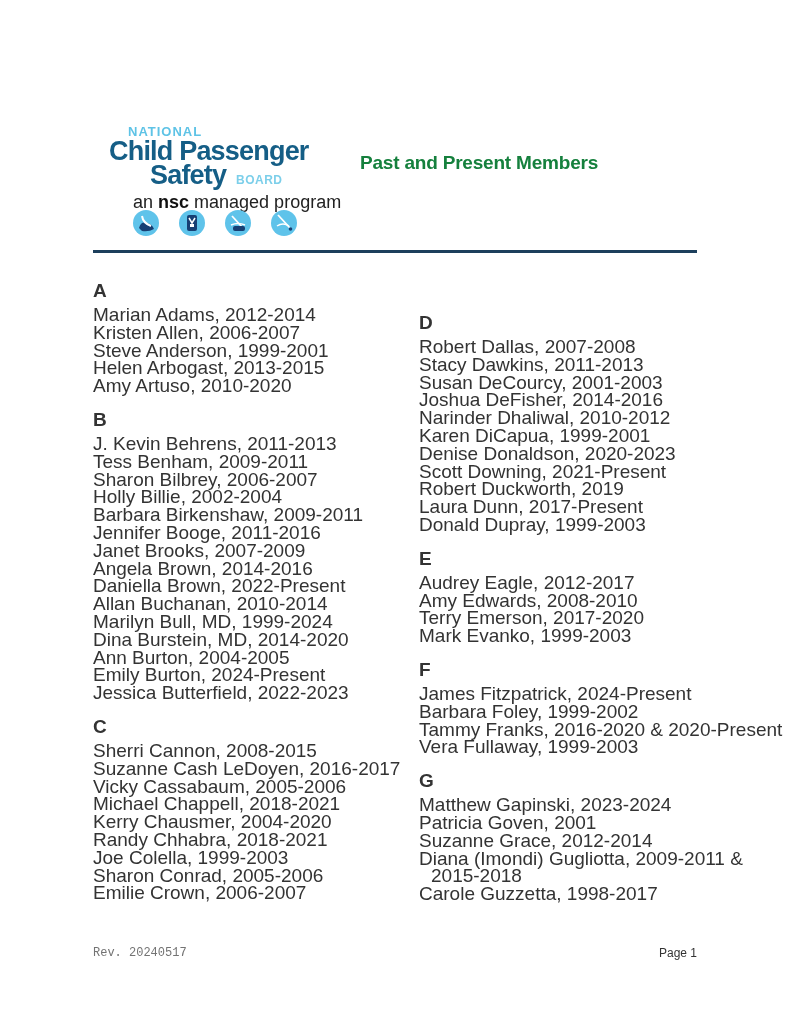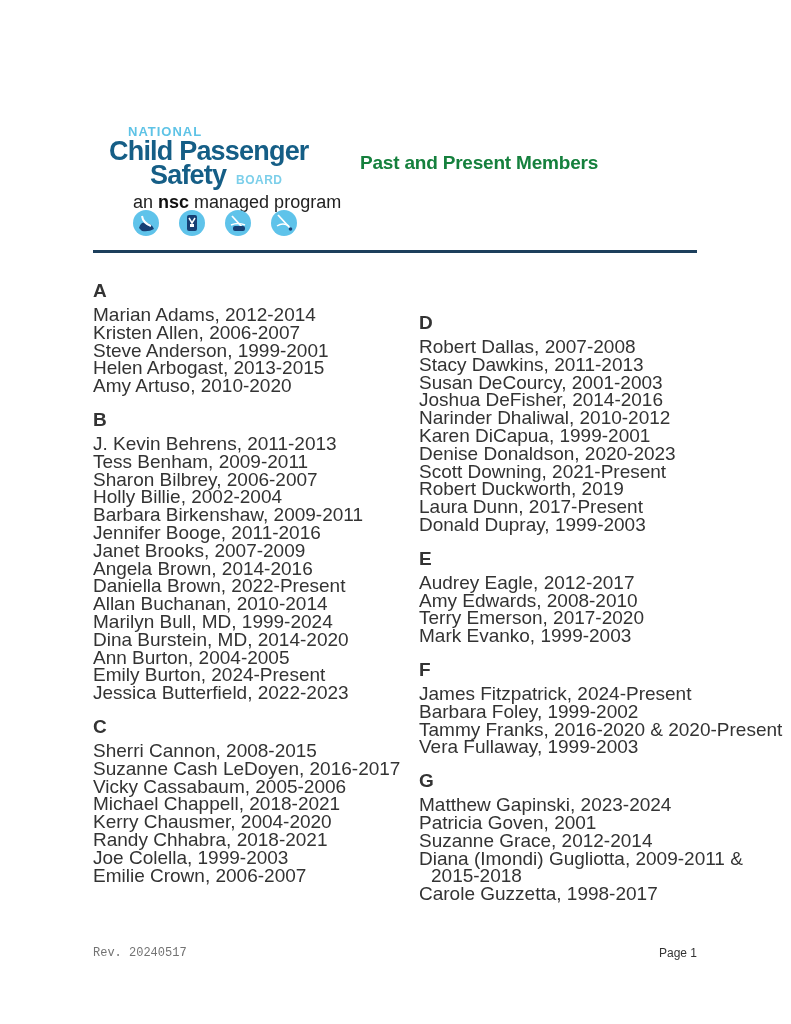--- a/index.html
+++ b/index.html
@@ -115,20 +115,21 @@
 
   <div class="section">
     <div class="letter">C</div>
     <div class="entry">Sherri Cannon, 2008-2015</div>
     <div class="entry">Suzanne Cash LeDoyen, 2016-2017</div>
     <div class="entry">Vicky Cassabaum, 2005-2006</div>
     <div class="entry">Michael Chappell, 2018-2021</div>
     <div class="entry">Kerry Chausmer, 2004-2020</div>
     <div class="entry">Randy Chhabra, 2018-2021</div>
     <div class="entry">Joe Colella, 1999-2003</div>
+    <div class="entry">Sharon Conrad, 2005-2006</div>
     <div class="entry">Emilie Crown, 2006-2007</div>
   </div>
 </div>
 
 <div class="col right">
   <div class="section">
     <div class="letter">D</div>
     <div class="entry">Robert Dallas, 2007-2008</div>
     <div class="entry">Stacy Dawkins, 2011-2013</div>
     <div class="entry">Susan DeCourcy, 2001-2003</div>

